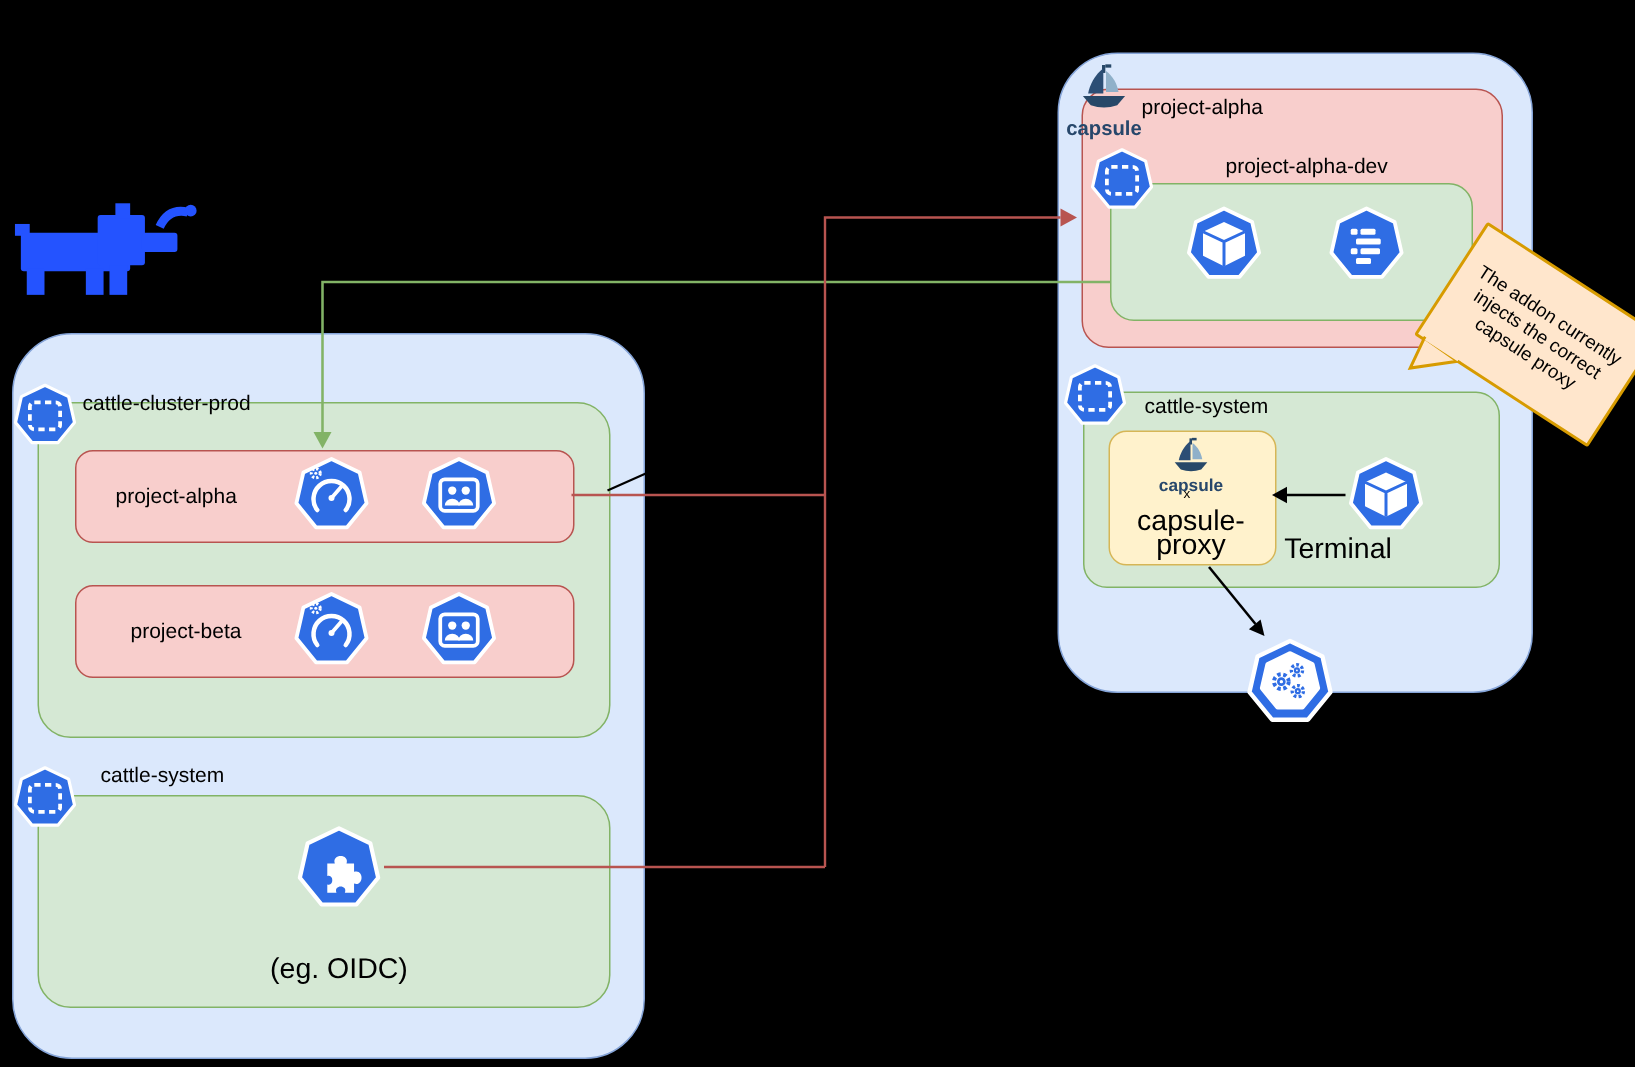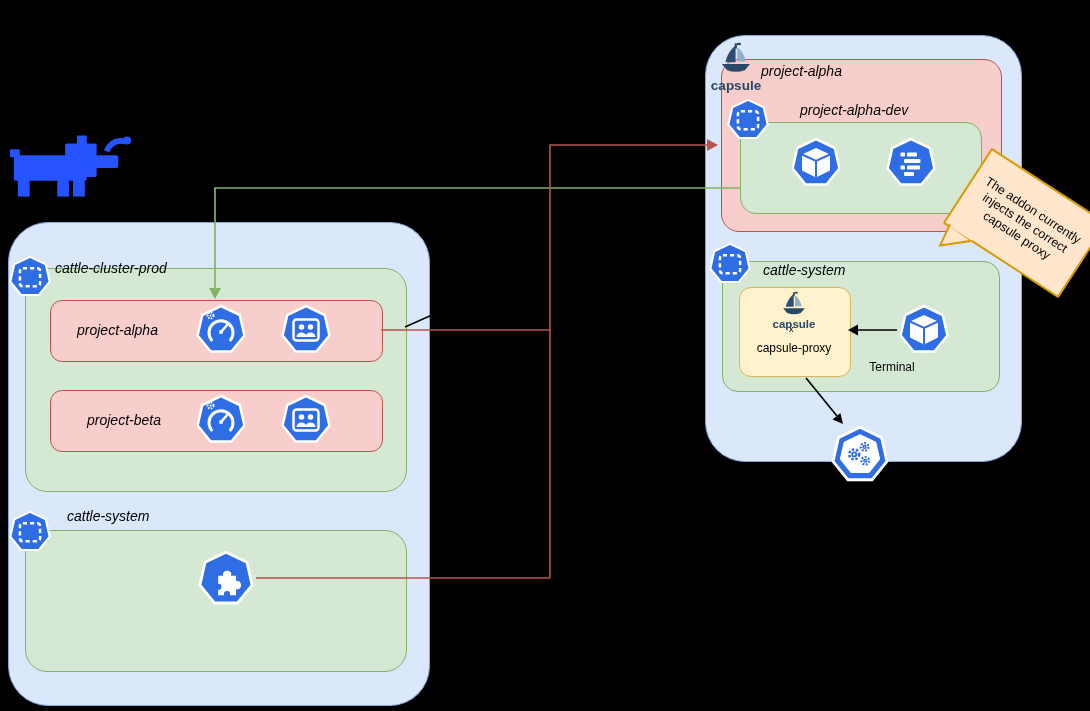--- a/index.html
+++ b/index.html
@@ -3,22 +3,22 @@
 <meta charset="utf-8">
 <style>
   html,body{margin:0;padding:0;background:#000;}
   .stage{position:relative;width:1090px;height:711px;background:#000;overflow:hidden;
          font-family:"Liberation Sans",sans-serif;color:#000;}
   .abs{position:absolute;}
   .cluster{position:absolute;background:#dbe8fc;border:1.6px solid #85a4d8;border-radius:40px;z-index:1;}
   .nsbox{position:absolute;background:#d5e8d4;border:1.6px solid #82b366;border-radius:22px;z-index:2;}
   .projbox{position:absolute;background:#f8cecc;border:1.6px solid #b85450;border-radius:12px;z-index:3;}
   .proxybox{position:absolute;background:#fff2cc;border:1.6px solid #d6b656;border-radius:12px;z-index:4;}
-  .lbl{position:absolute;font-size:14px;line-height:17px;white-space:nowrap;z-index:5;font-style:italic;}
-  .lbl-sm{position:absolute;font-size:12px;line-height:16px;z-index:5;}
+  .lbl{position:absolute;font-size:14px;line-height:17px;white-space:nowrap;z-index:5;}
+  .lbl-sm{position:absolute;font-size:19px;line-height:16px;z-index:5;}
   .center{text-align:center;}
   .icon{position:absolute;z-index:6;}
   .overlay{position:absolute;left:0;top:0;width:1090px;height:711px;z-index:5;pointer-events:none;}
   .capsule-word{position:absolute;font-weight:bold;color:#27476b;z-index:6;text-align:center;}
   .callout{position:absolute;left:956px;top:178px;width:134px;height:86px;background:#ffe6cc;
            border:2px solid #d79b00;border-radius:2px;transform:rotate(33deg);z-index:8;
            display:flex;align-items:center;justify-content:center;}
   .callout-text{font-size:12.5px;line-height:15px;text-align:center;padding:4px 8px;}
   .callout-tail{position:absolute;left:4px;top:100%;margin-top:-2px;}
 </style>
@@ -133,33 +133,34 @@
 
   <div class="nsbox" style="left:25px;top:530px;width:380px;height:140px"></div>
   <div class="lbl" style="left:67px;top:508px">cattle-system</div>
   <svg class="icon" style="left:9px;top:510px;width:42px;height:44px">
       <use href="#ic-ns"></use>
     </svg>
 
   <svg class="icon" style="left:198px;top:550px;width:56px;height:58px">
       <use href="#ic-puzzle"></use>
     </svg>
+  <div class="lbl-sm center" style="left:116px;top:639px;width:220px">(eg. OIDC)</div>
 
   <div class="cluster" style="left:705px;top:35px;width:315px;height:425px"></div>
 
   <svg class="icon" style="left:714px;top:42px;width:44px;height:37px">
       <use href="#ic-ship"></use>
     </svg>
   <div class="capsule-word" style="left:703px;top:78px;width:66px;font-size:13.5px">capsule</div>
 
   <div class="projbox" style="left:721px;top:59px;width:279px;height:171px;border-radius:18px"></div>
   <div class="lbl" style="left:761px;top:63px">project-alpha</div>
 
   <div class="nsbox" style="left:740px;top:122px;width:240px;height:90px;border-radius:16px;z-index:3"></div>
-  <div class="lbl" style="left:800px;top:102px">project-alpha-dev</div>
+  <div class="lbl" style="left:817px;top:102px">project-alpha-dev</div>
   <svg class="icon" style="left:727px;top:98px;width:42px;height:44px">
       <use href="#ic-ns"></use>
     </svg>
   <svg class="icon" style="left:791px;top:137px;width:50px;height:52px">
       <use href="#ic-pod"></use>
     </svg>
   <svg class="icon" style="left:886px;top:137px;width:50px;height:52px">
       <use href="#ic-list"></use>
     </svg>
 

